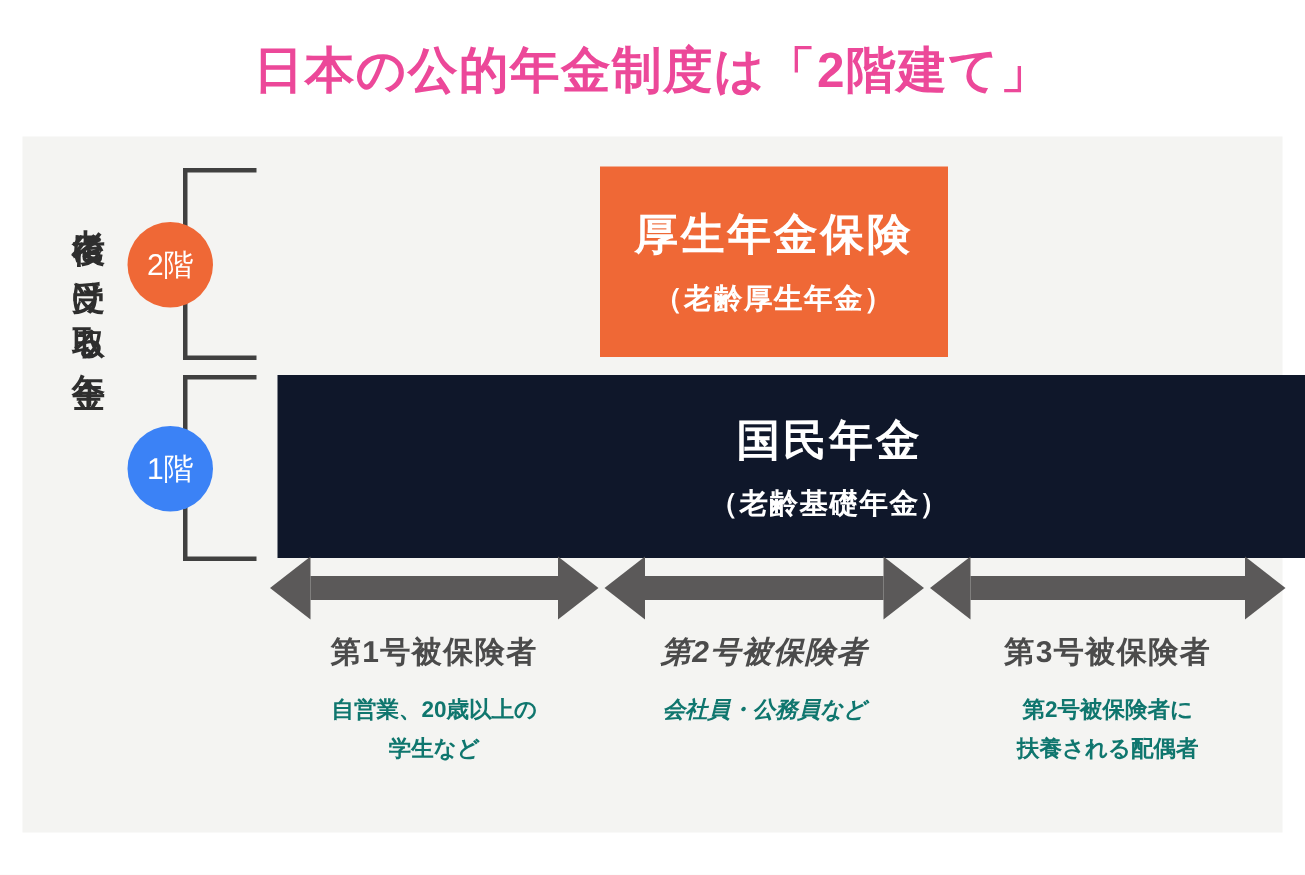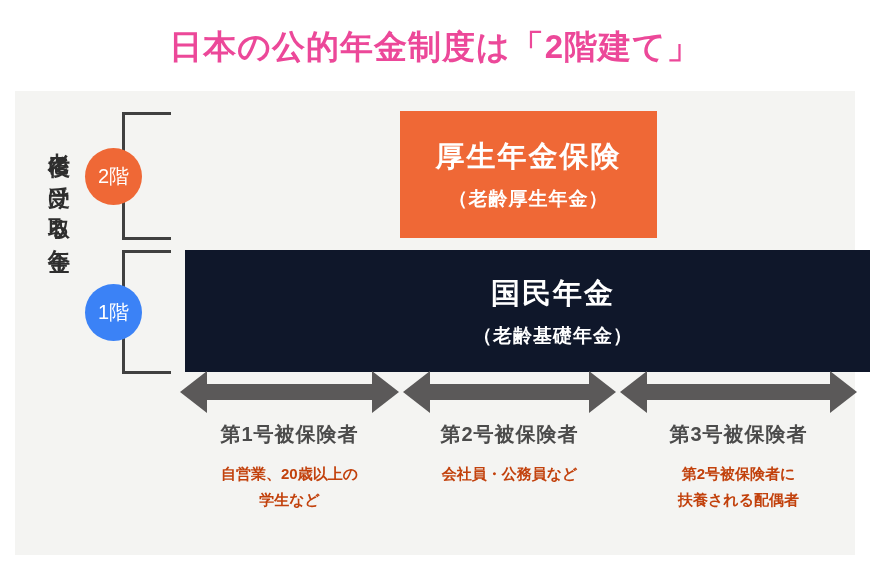--- a/index.html
+++ b/index.html
@@ -29,45 +29,45 @@
     position:absolute; left:70px; width:57px; height:57px; border-radius:50%;
     display:flex; align-items:center; justify-content:center;
     color:#ffffff; font-size:20px; font-weight:400;
   }
   .badge-2f { top:57px;  background:#ef6836; }
   .badge-1f { top:193px; background:#3b82f6; }
   .pension-box {
     position:absolute; display:flex; flex-direction:column;
     align-items:center; justify-content:center; gap:9px; color:#ffffff;
   }
-  .box-2f { left:385px; top:20px;  width:257px; height:127px; background:#ef6836; }
+  .box-2f { left:385px; top:20px;  width:232px; height:127px; background:#ef6836; }
   .box-1f { left:170px; top:159px; width:736px; height:122px; background:#0f172a; }
   .box-title    { font-size:29px; font-weight:700; letter-spacing:2px; }
   .box-subtitle { font-size:19px; font-weight:700; letter-spacing:1px;font-family:Liberation Serif, serif; }
   .columns { position:absolute; left:163px; top:280px; width:681px; display:flex; }
-  .col-1 { width:223px; } .col-2 { width:217px; } .col-3 { width:241px; }
+  .col-1 { width:223px; } .col-2 { width:217px;font-style:italic; } .col-3 { width:241px; }
   .range-arrow { display:flex; align-items:center; height:42px; margin:0 2px; }
   .arrow-head-left {
     width:0; height:0;
     border-top:21px solid transparent; border-bottom:21px solid transparent;
     border-right:27px solid #5b5959;
   }
   .arrow-shaft { flex:1; height:16px; background:#5b5959; }
   .arrow-head-right {
     width:0; height:0;
     border-top:21px solid transparent; border-bottom:21px solid transparent;
     border-left:27px solid #5b5959;
   }
   .cat-label {
     margin-top:8px; text-align:center;
     font-size:20px; font-weight:700; color:#4b4b4b; letter-spacing:1px;
   }
   .cat-desc {
     margin-top:13px; text-align:center; white-space:pre-line;
-    font-size:15px; font-weight:700; color:#c2410c; line-height:1.7;
+    font-size:15px; font-weight:700; color:#0f766e; line-height:1.7;
   }
 </style>
 </head>
 <body>
 
 <h1 class="page-title">日本の公的年金制度は「2階建て」</h1>
 
 <div class="panel">
 
   <div class="side-label">老後に受け取る年金</div>

